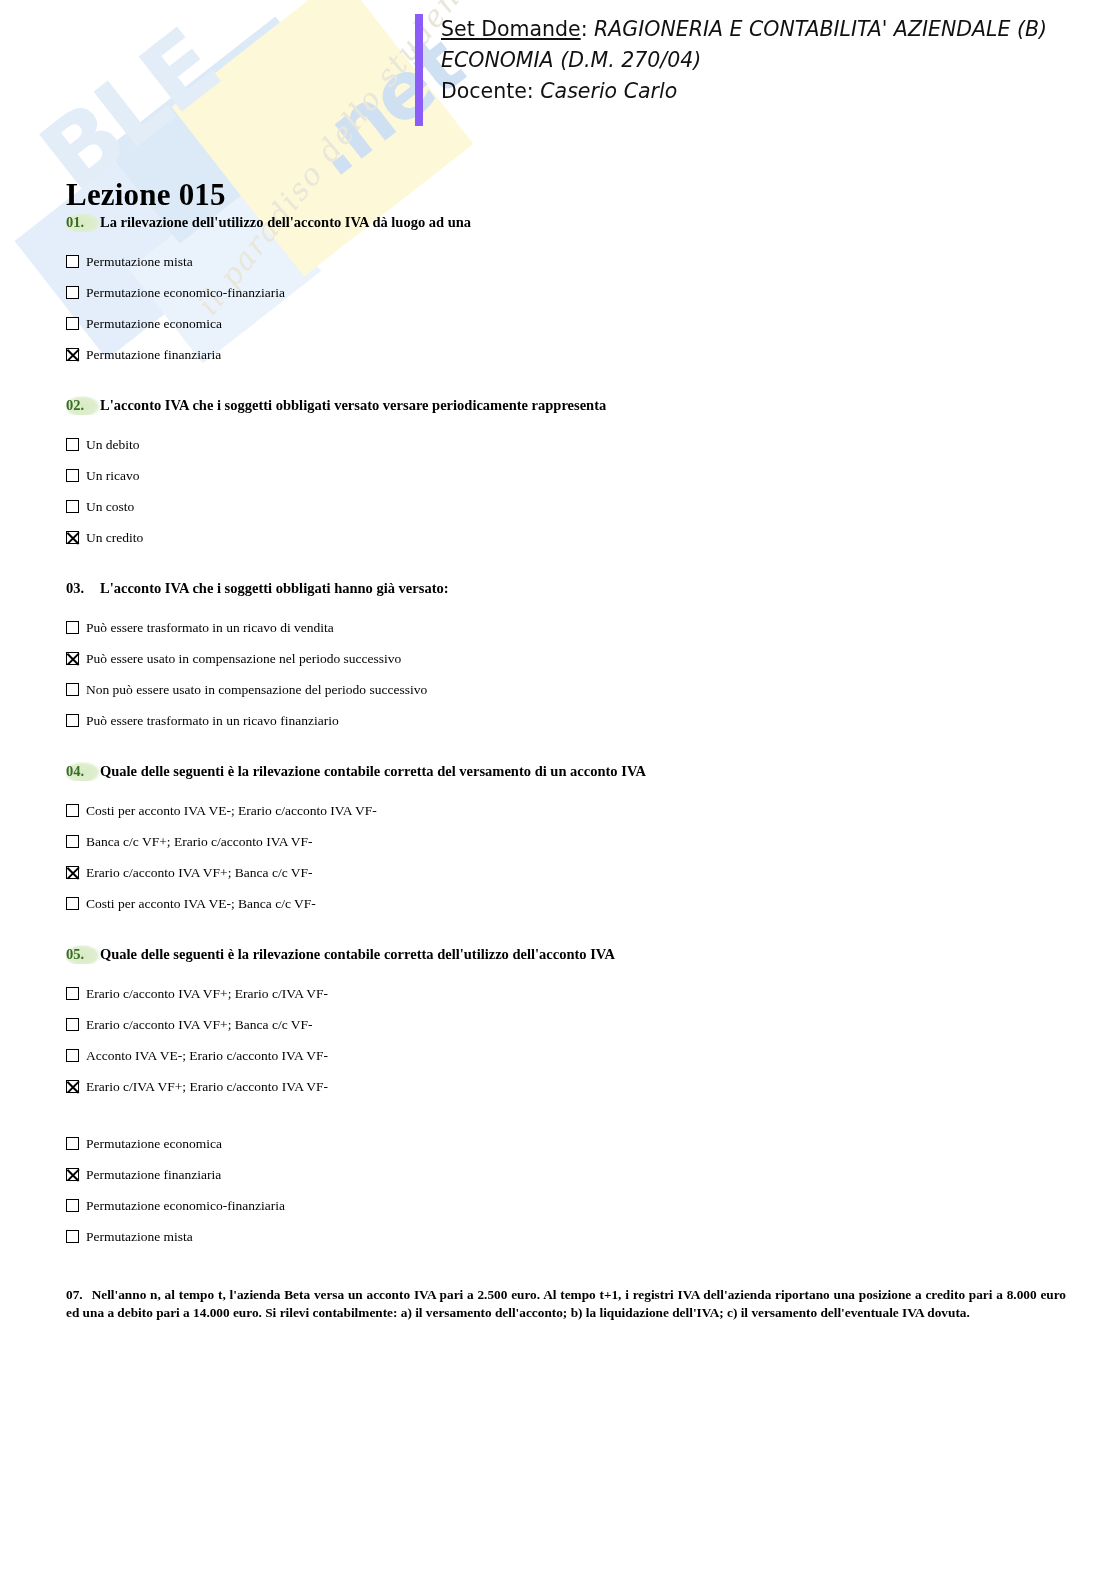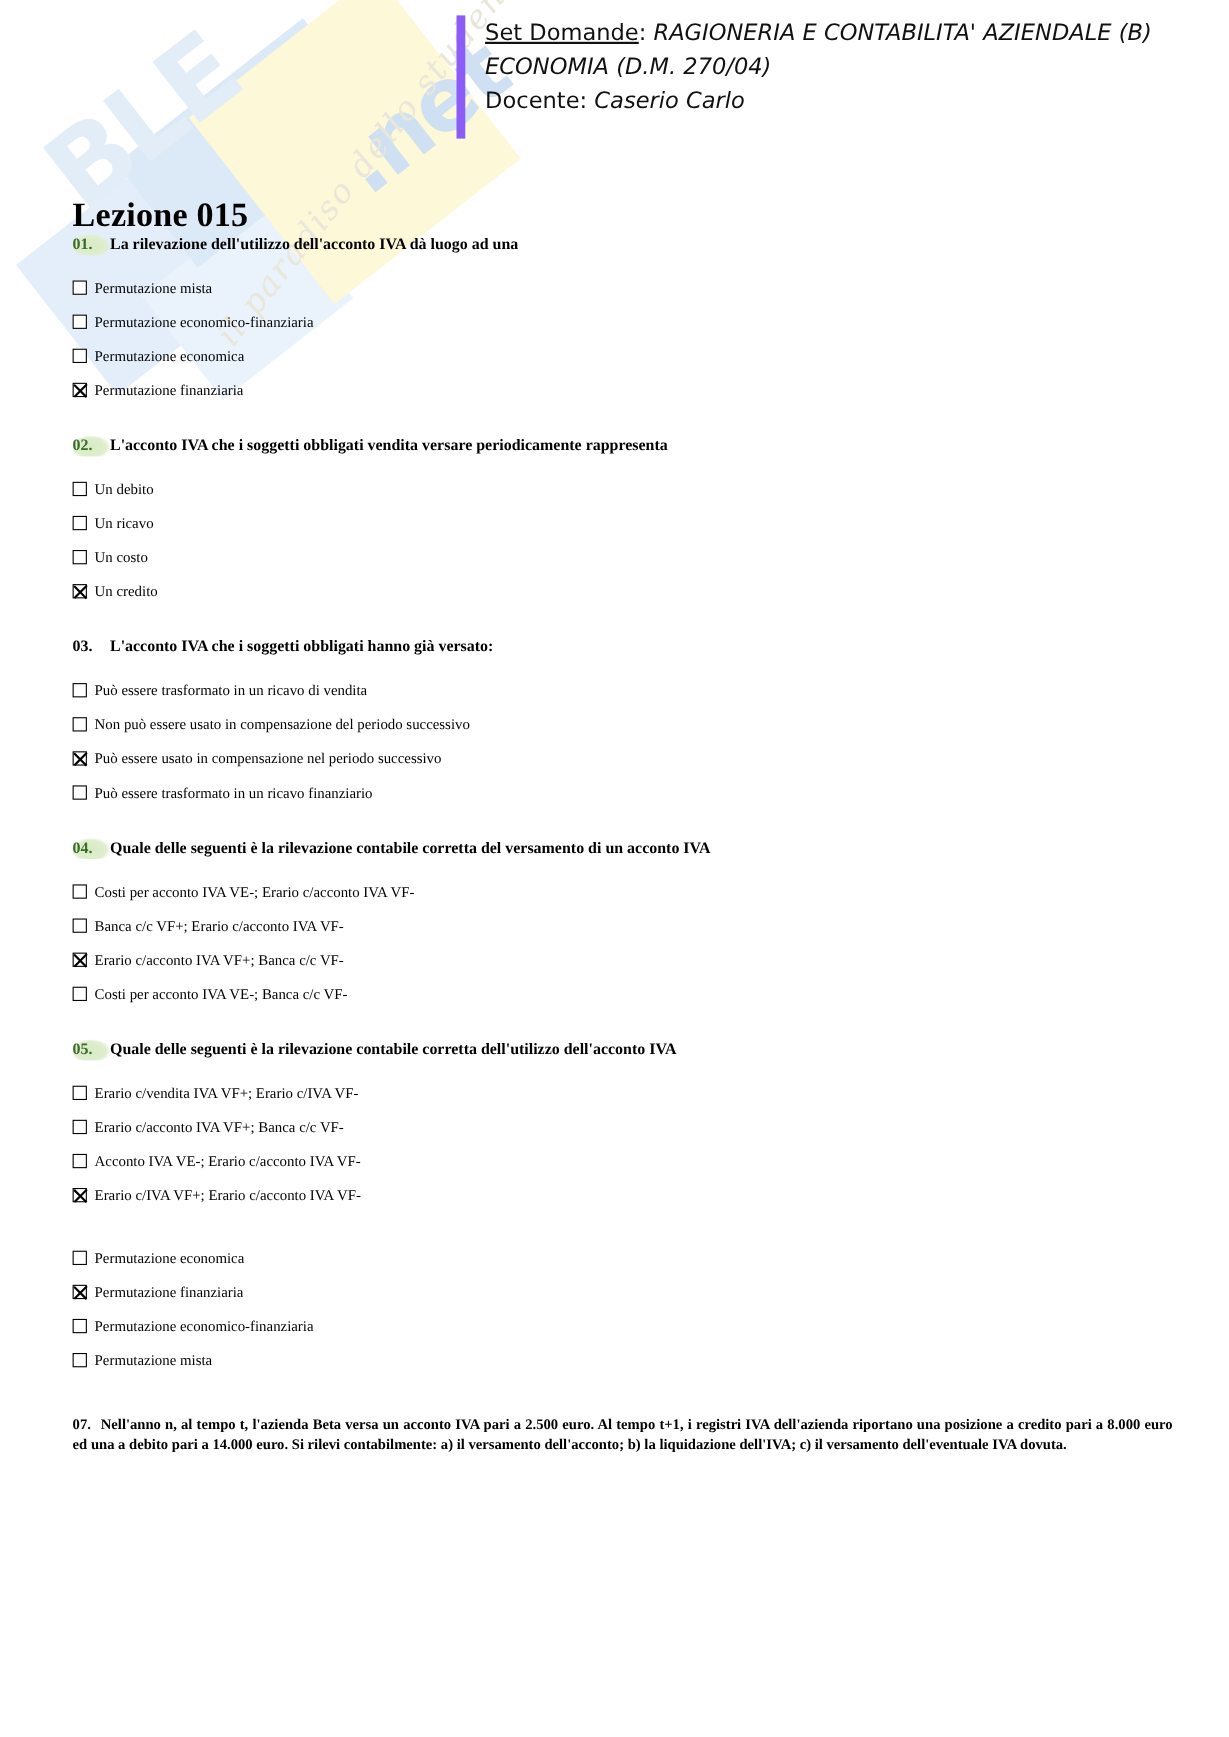--- a/index.html
+++ b/index.html
@@ -258,21 +258,21 @@
             </div>
             <div class="option">
               <span class="box checked"></span>
               <span class="opt-text">Permutazione finanziaria</span>
             </div>
           </div>
         </div>
         <div class="question">
           <div class="q-head">
             <span class="q-num hl">02.</span>
-            <span class="q-text">L'acconto IVA che i soggetti obbligati vendita versare periodicamente rappresenta</span>
+            <span class="q-text">L'acconto IVA che i soggetti obbligati versato versare periodicamente rappresenta</span>
           </div>
           <div class="options">
             <div class="option">
               <span class="box"></span>
               <span class="opt-text">Un debito</span>
             </div>
             <div class="option">
               <span class="box"></span>
               <span class="opt-text">Un ricavo</span>
             </div>
@@ -290,26 +290,26 @@
           <div class="q-head">
             <span class="q-num">03.</span>
             <span class="q-text">L'acconto IVA che i soggetti obbligati hanno già versato:</span>
           </div>
           <div class="options">
             <div class="option">
               <span class="box"></span>
               <span class="opt-text">Può essere trasformato in un ricavo di vendita</span>
             </div>
             <div class="option">
+              <span class="box checked"></span>
+              <span class="opt-text">Può essere usato in compensazione nel periodo successivo</span>
+            </div>
+            <div class="option">
               <span class="box"></span>
               <span class="opt-text">Non può essere usato in compensazione del periodo successivo</span>
-            </div>
-            <div class="option">
-              <span class="box checked"></span>
-              <span class="opt-text">Può essere usato in compensazione nel periodo successivo</span>
             </div>
             <div class="option">
               <span class="box"></span>
               <span class="opt-text">Può essere trasformato in un ricavo finanziario</span>
             </div>
           </div>
         </div>
         <div class="question">
           <div class="q-head">
             <span class="q-num hl">04.</span>
@@ -335,21 +335,21 @@
           </div>
         </div>
         <div class="question">
           <div class="q-head">
             <span class="q-num hl">05.</span>
             <span class="q-text">Quale delle seguenti è la rilevazione contabile corretta dell'utilizzo dell'acconto IVA</span>
           </div>
           <div class="options">
             <div class="option">
               <span class="box"></span>
-              <span class="opt-text">Erario c/vendita IVA VF+; Erario c/IVA VF-</span>
+              <span class="opt-text">Erario c/acconto IVA VF+; Erario c/IVA VF-</span>
             </div>
             <div class="option">
               <span class="box"></span>
               <span class="opt-text">Erario c/acconto IVA VF+; Banca c/c VF-</span>
             </div>
             <div class="option">
               <span class="box"></span>
               <span class="opt-text">Acconto IVA VE-; Erario c/acconto IVA VF-</span>
             </div>
             <div class="option">

